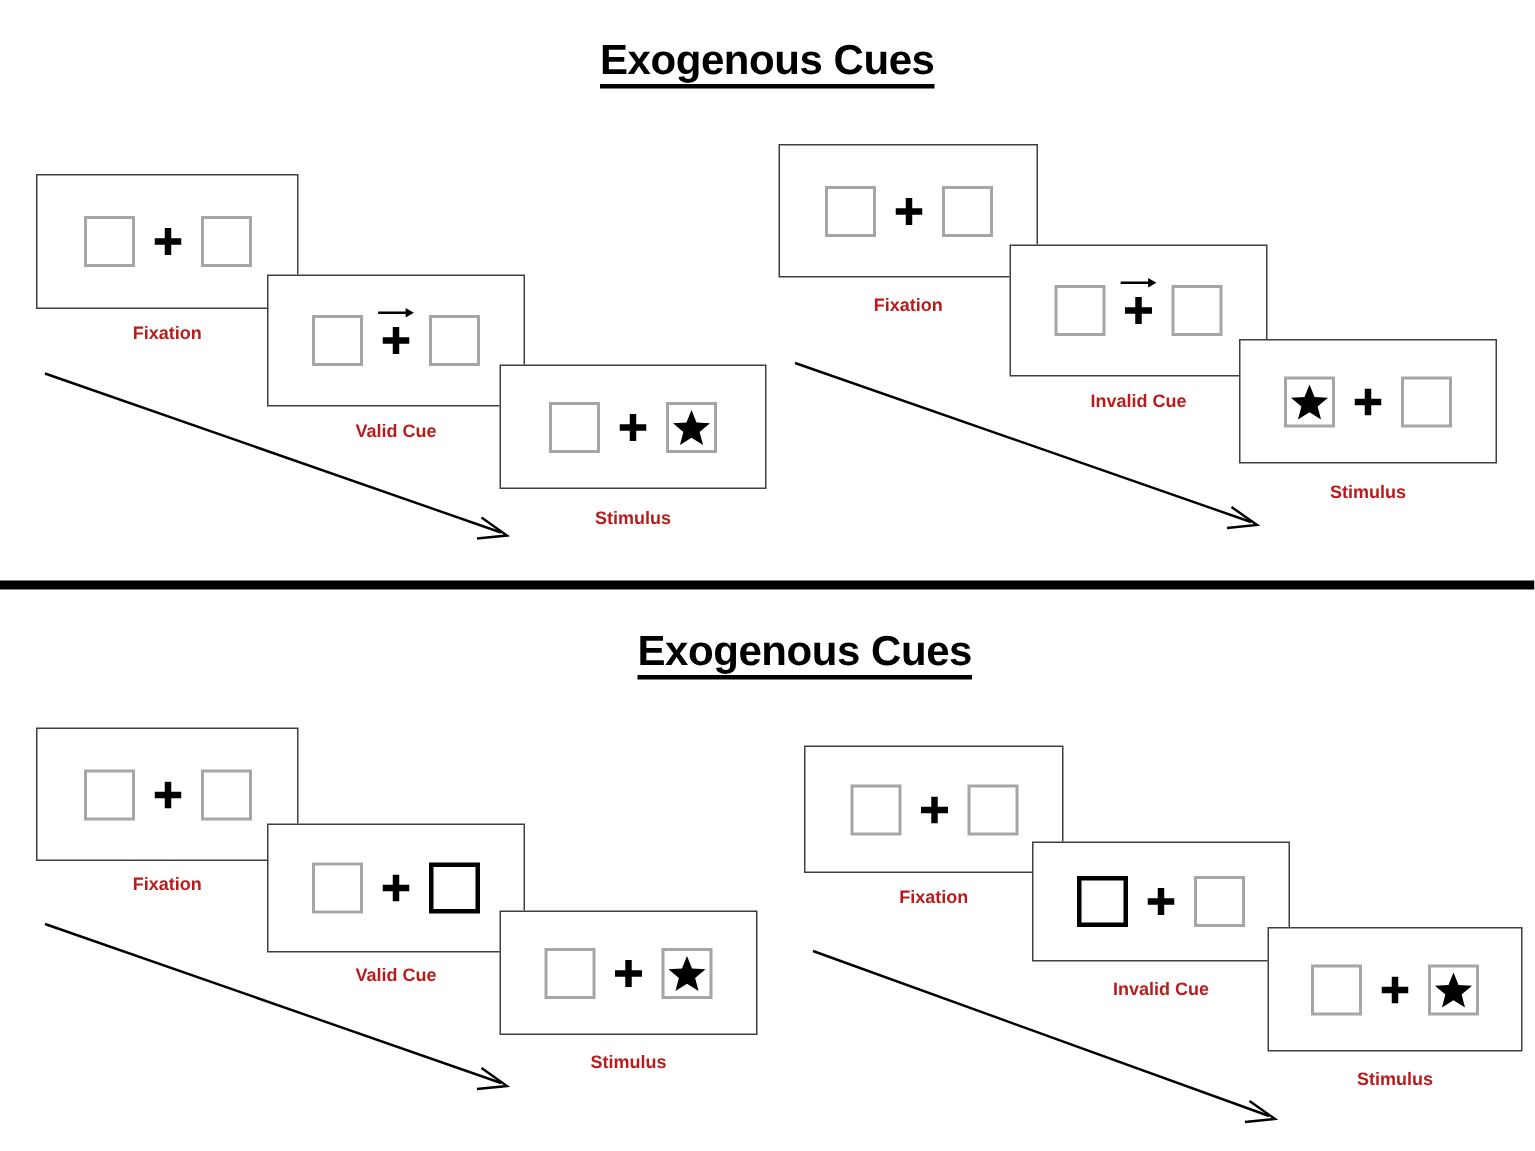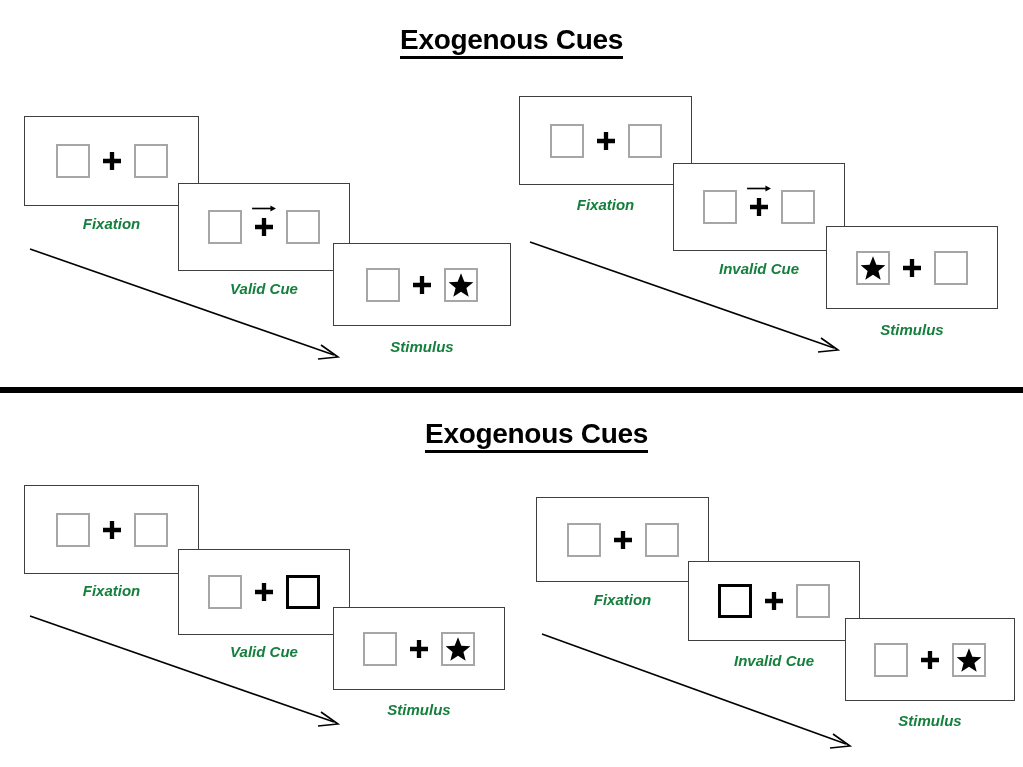--- a/index.html
+++ b/index.html
@@ -100,25 +100,24 @@
     top: -15px;
     left: 50%;
     transform: translateX(-50%);
     width: 26px;
     height: 11px;
   }
 
   
   .caption {
     position: absolute;
-    font-size: 15px;
+    font-size: 12px;
     font-weight: bold;
-    color: #15803d;
+    color: #b91c1c;
     white-space: nowrap;
-    font-style: italic;
   }
 
   
   .time-arrow {
     position: absolute;
     overflow: visible;
   }
 </style>
 </head>
 <body>

